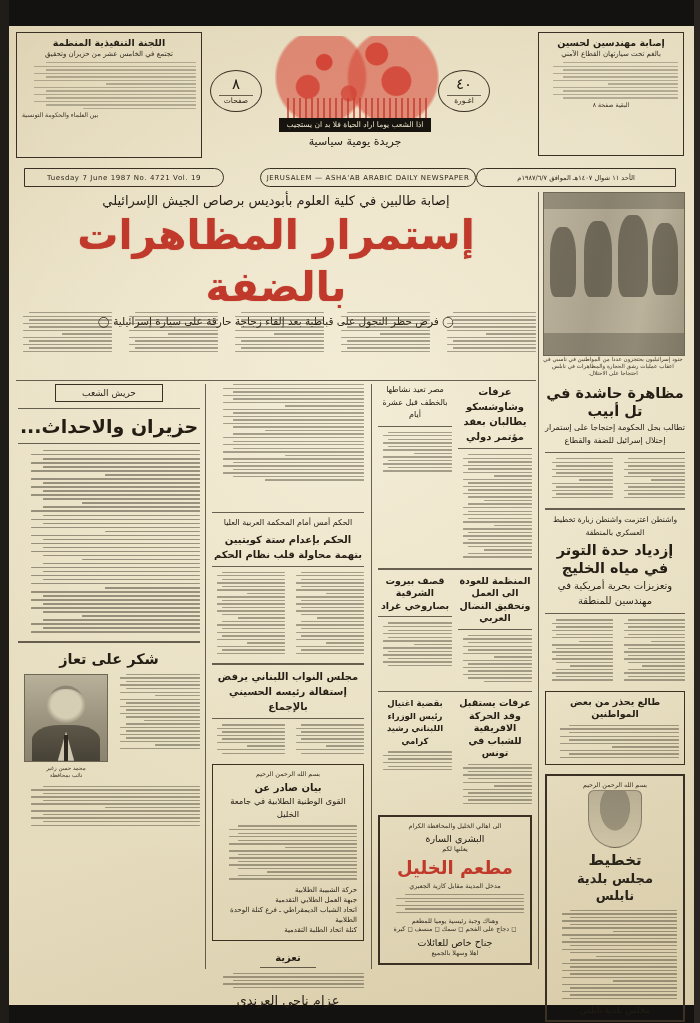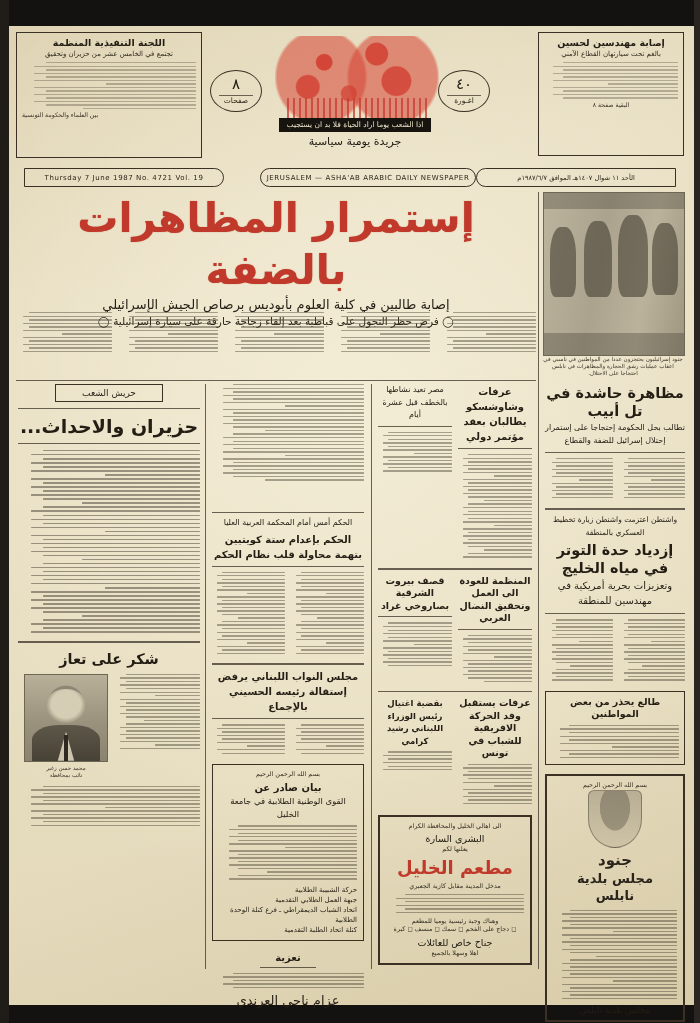--- a/index.html
+++ b/index.html
@@ -308,28 +308,28 @@
           <div class="ln" style="width:93%"></div>
           <div class="ln" style="width:86%"></div>
           <div class="ln" style="width:93%"></div>
           <div class="ln" style="width:86%"></div>
         </div>
       <div class="mast-tag ar" style="text-align:center">البقية صفحة ٨</div>
     </div>
   </div>
 
   <div id="folio">
-    <div class="folio-cell" id="folio-left">Thursday 7 June 1987 No. 4721 Vol. 19</div>
+    <div class="folio-cell" id="folio-left">Tuesday 7 June 1987 No. 4721 Vol. 19</div>
     <div class="folio-cell" id="folio-mid">JERUSALEM — ASHA'AB ARABIC DAILY NEWSPAPER</div>
     <div class="folio-cell" id="folio-right">الأحد ١١ شوال ١٤٠٧هـ الموافق ١٩٨٧/٦/٧م</div>
   </div>
 
   <div id="lead">
+    <div id="lead-kicker" class="ar">إصابة طالبين في كلية العلوم بأبوديس برصاص الجيش الإسرائيلي</div>
     <div id="lead-head" class="ar">إستمرار المظاهرات بالضفة</div>
-    <div id="lead-kicker" class="ar">إصابة طالبين في كلية العلوم بأبوديس برصاص الجيش الإسرائيلي</div>
     <div id="lead-sub" class="ar">◯ فرض حظر التجول على قباطية بعد إلقاء زجاجة حارقة على سيارة إسرائيلية ◯</div>
   </div>
 
   <div id="lead-photo" class="photo">
     <div class="fig" style="left:6px;top:34px;width:26px;height:70px;"></div>
     <div class="fig" style="left:40px;top:28px;width:28px;height:76px;"></div>
     <div class="fig" style="left:74px;top:22px;width:30px;height:82px;"></div>
     <div class="fig" style="left:108px;top:30px;width:26px;height:72px;"></div>
     <div style="position:absolute;left:0;bottom:0;width:100%;height:22px;background:rgba(70,64,52,.35)"></div>
     <div style="position:absolute;left:0;top:0;width:100%;height:16px;background:rgba(60,54,44,.30)"></div>
@@ -947,21 +947,21 @@
           <div class="ln" style="width:52%"></div>
           <div class="ln" style="width:93%"></div>
           <div class="ln" style="width:86%"></div>
           <div class="ln" style="width:93%"></div>
         </div>
     </div>
 
     <div class="box dbl" style="margin-top:9px;padding:6px 7px;">
       <div class="tiny">بسم الله الرحمن الرحيم</div>
       <div class="emblem"></div>
-      <div class="ar" style="font-size:15px;line-height:19px;font-weight:bold;margin-top:3px;">جنود</div>
+      <div class="ar" style="font-size:15px;line-height:19px;font-weight:bold;margin-top:3px;">تخطيط</div>
       <div class="ar" style="font-size:13px;line-height:17px;font-weight:bold;">مجلس بلدية</div>
       <div class="ar" style="font-size:13px;line-height:17px;font-weight:bold;">نابلس</div>
       <div class="lines dense" style="margin-top:6px;">
           <div class="ln" style="width:86%"></div>
           <div class="ln" style="width:93%"></div>
           <div class="ln" style="width:86%"></div>
           <div class="ln" style="width:93%"></div>
           <div class="ln" style="width:86%"></div>
           <div class="ln" style="width:93%"></div>
           <div class="ln" style="width:52%"></div>

